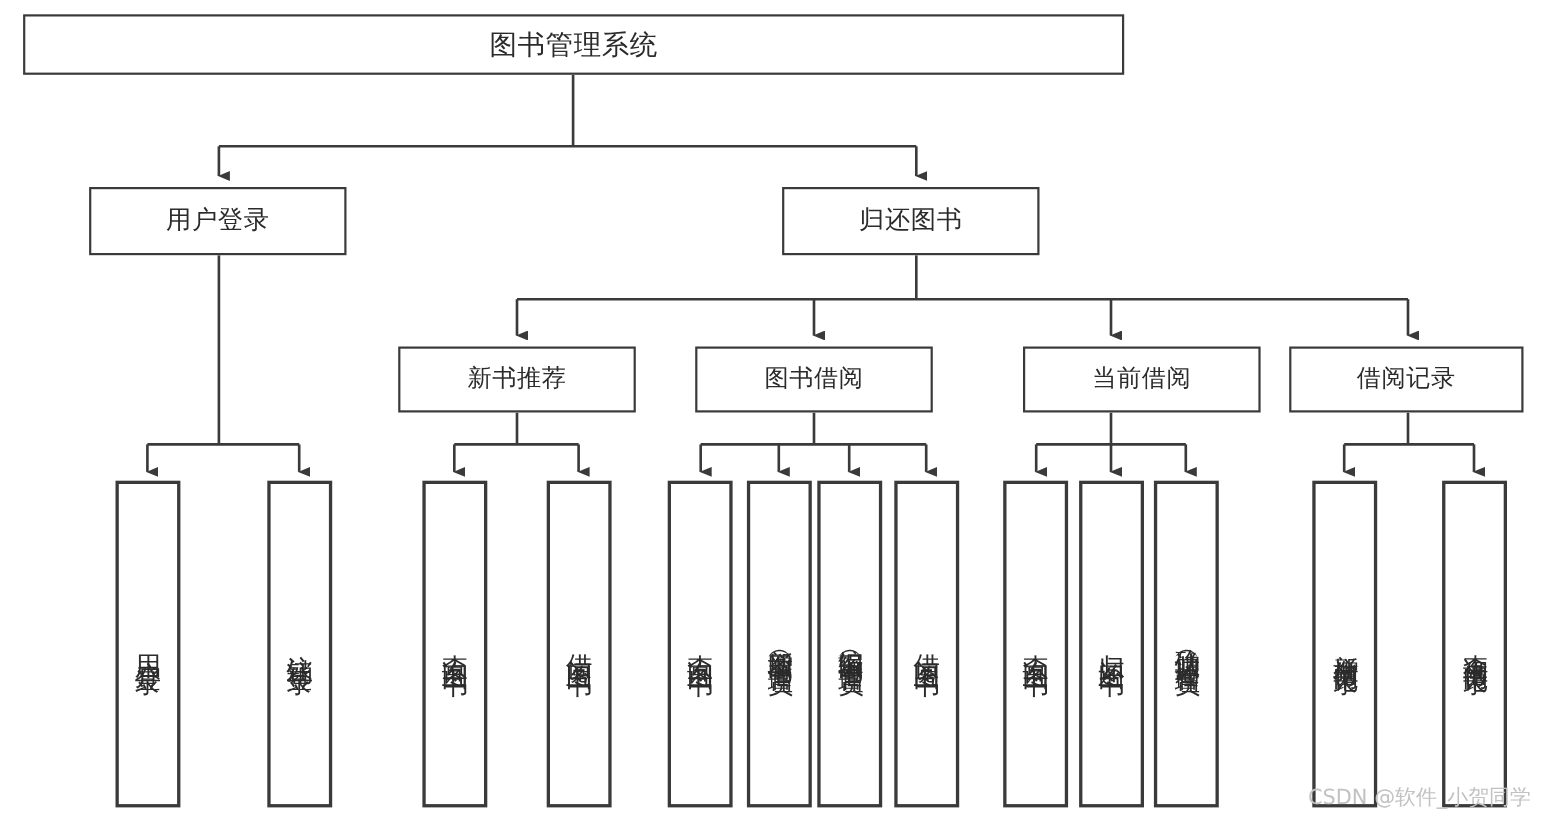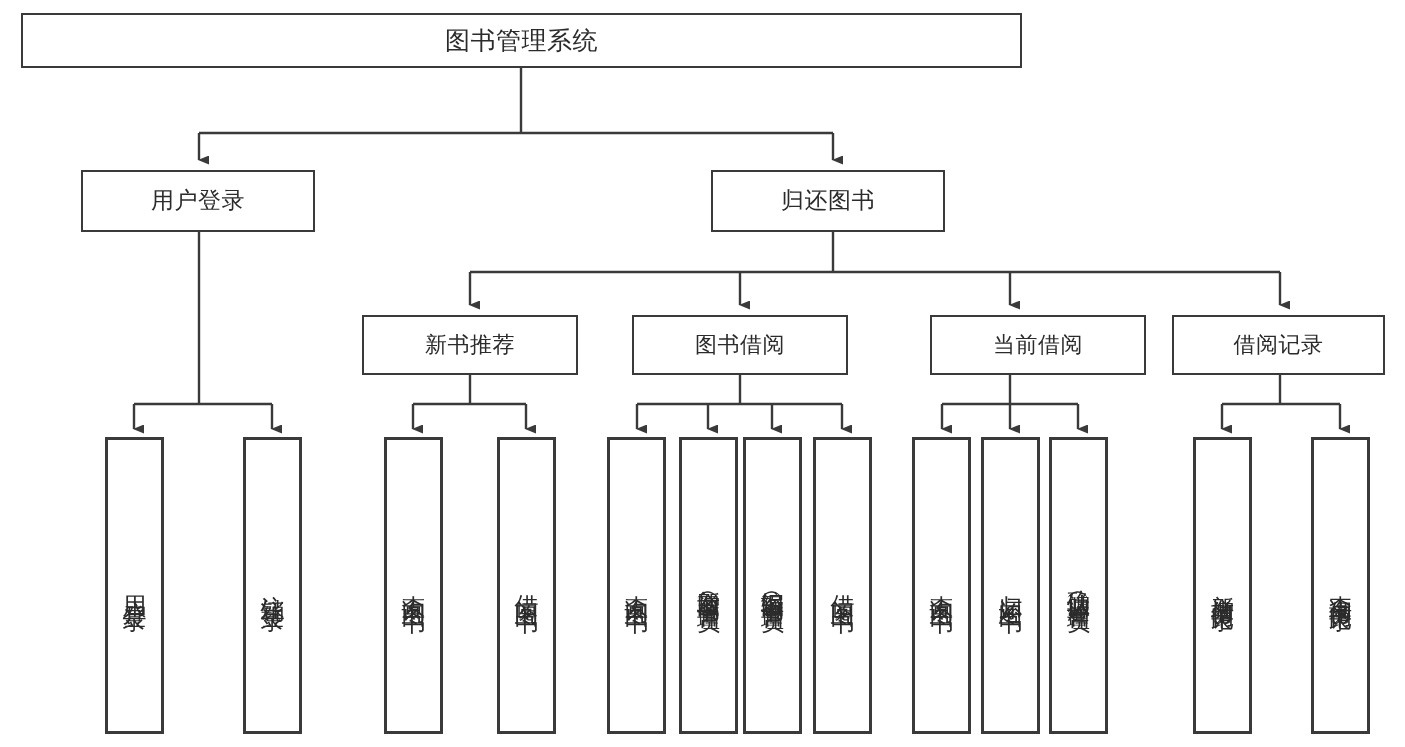--- a/index.html
+++ b/index.html
@@ -187,14 +187,15 @@
     <span class="label">确认归还（管理员）</span>
   </div>
 
   <div class="node leaf tall" style="left:1193px; top:437px; width:59px; height:297px;">
     <span class="label">新增借阅记录</span>
   </div>
   <div class="node leaf tall" style="left:1311px; top:437px; width:59px; height:297px;">
     <span class="label">查询借阅记录</span>
   </div>
 
+  <div class="watermark">CSDN @软件_小贺同学</div>
 
 </div>
 
 </body></html>

